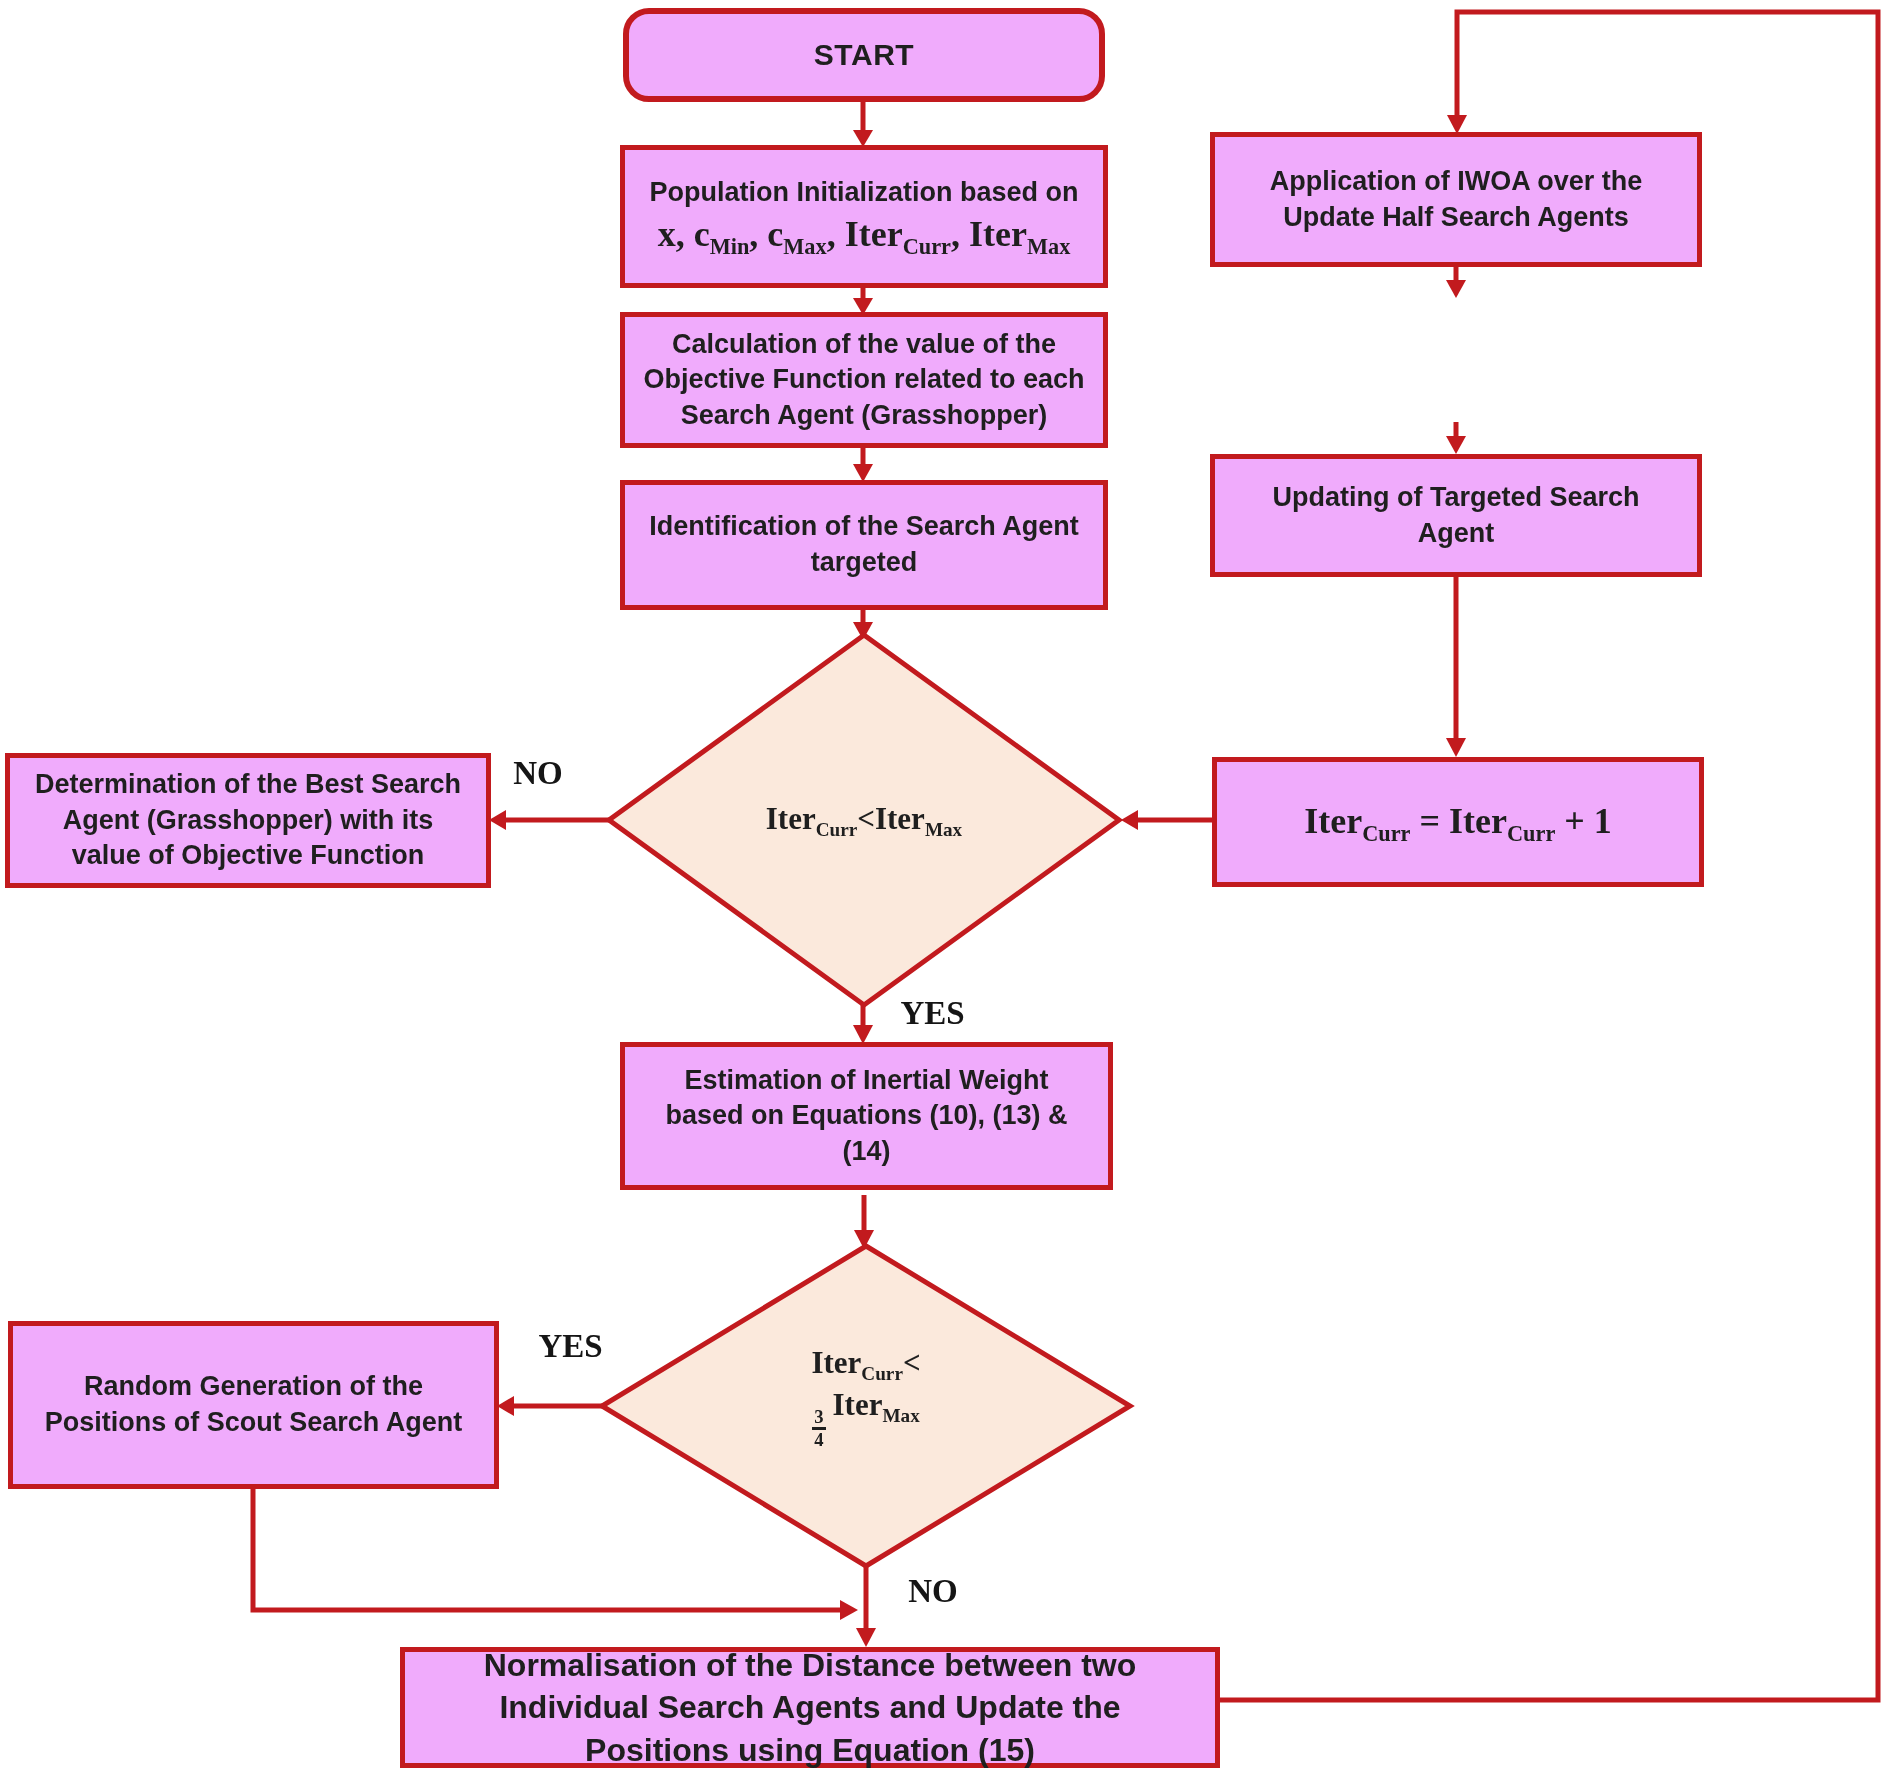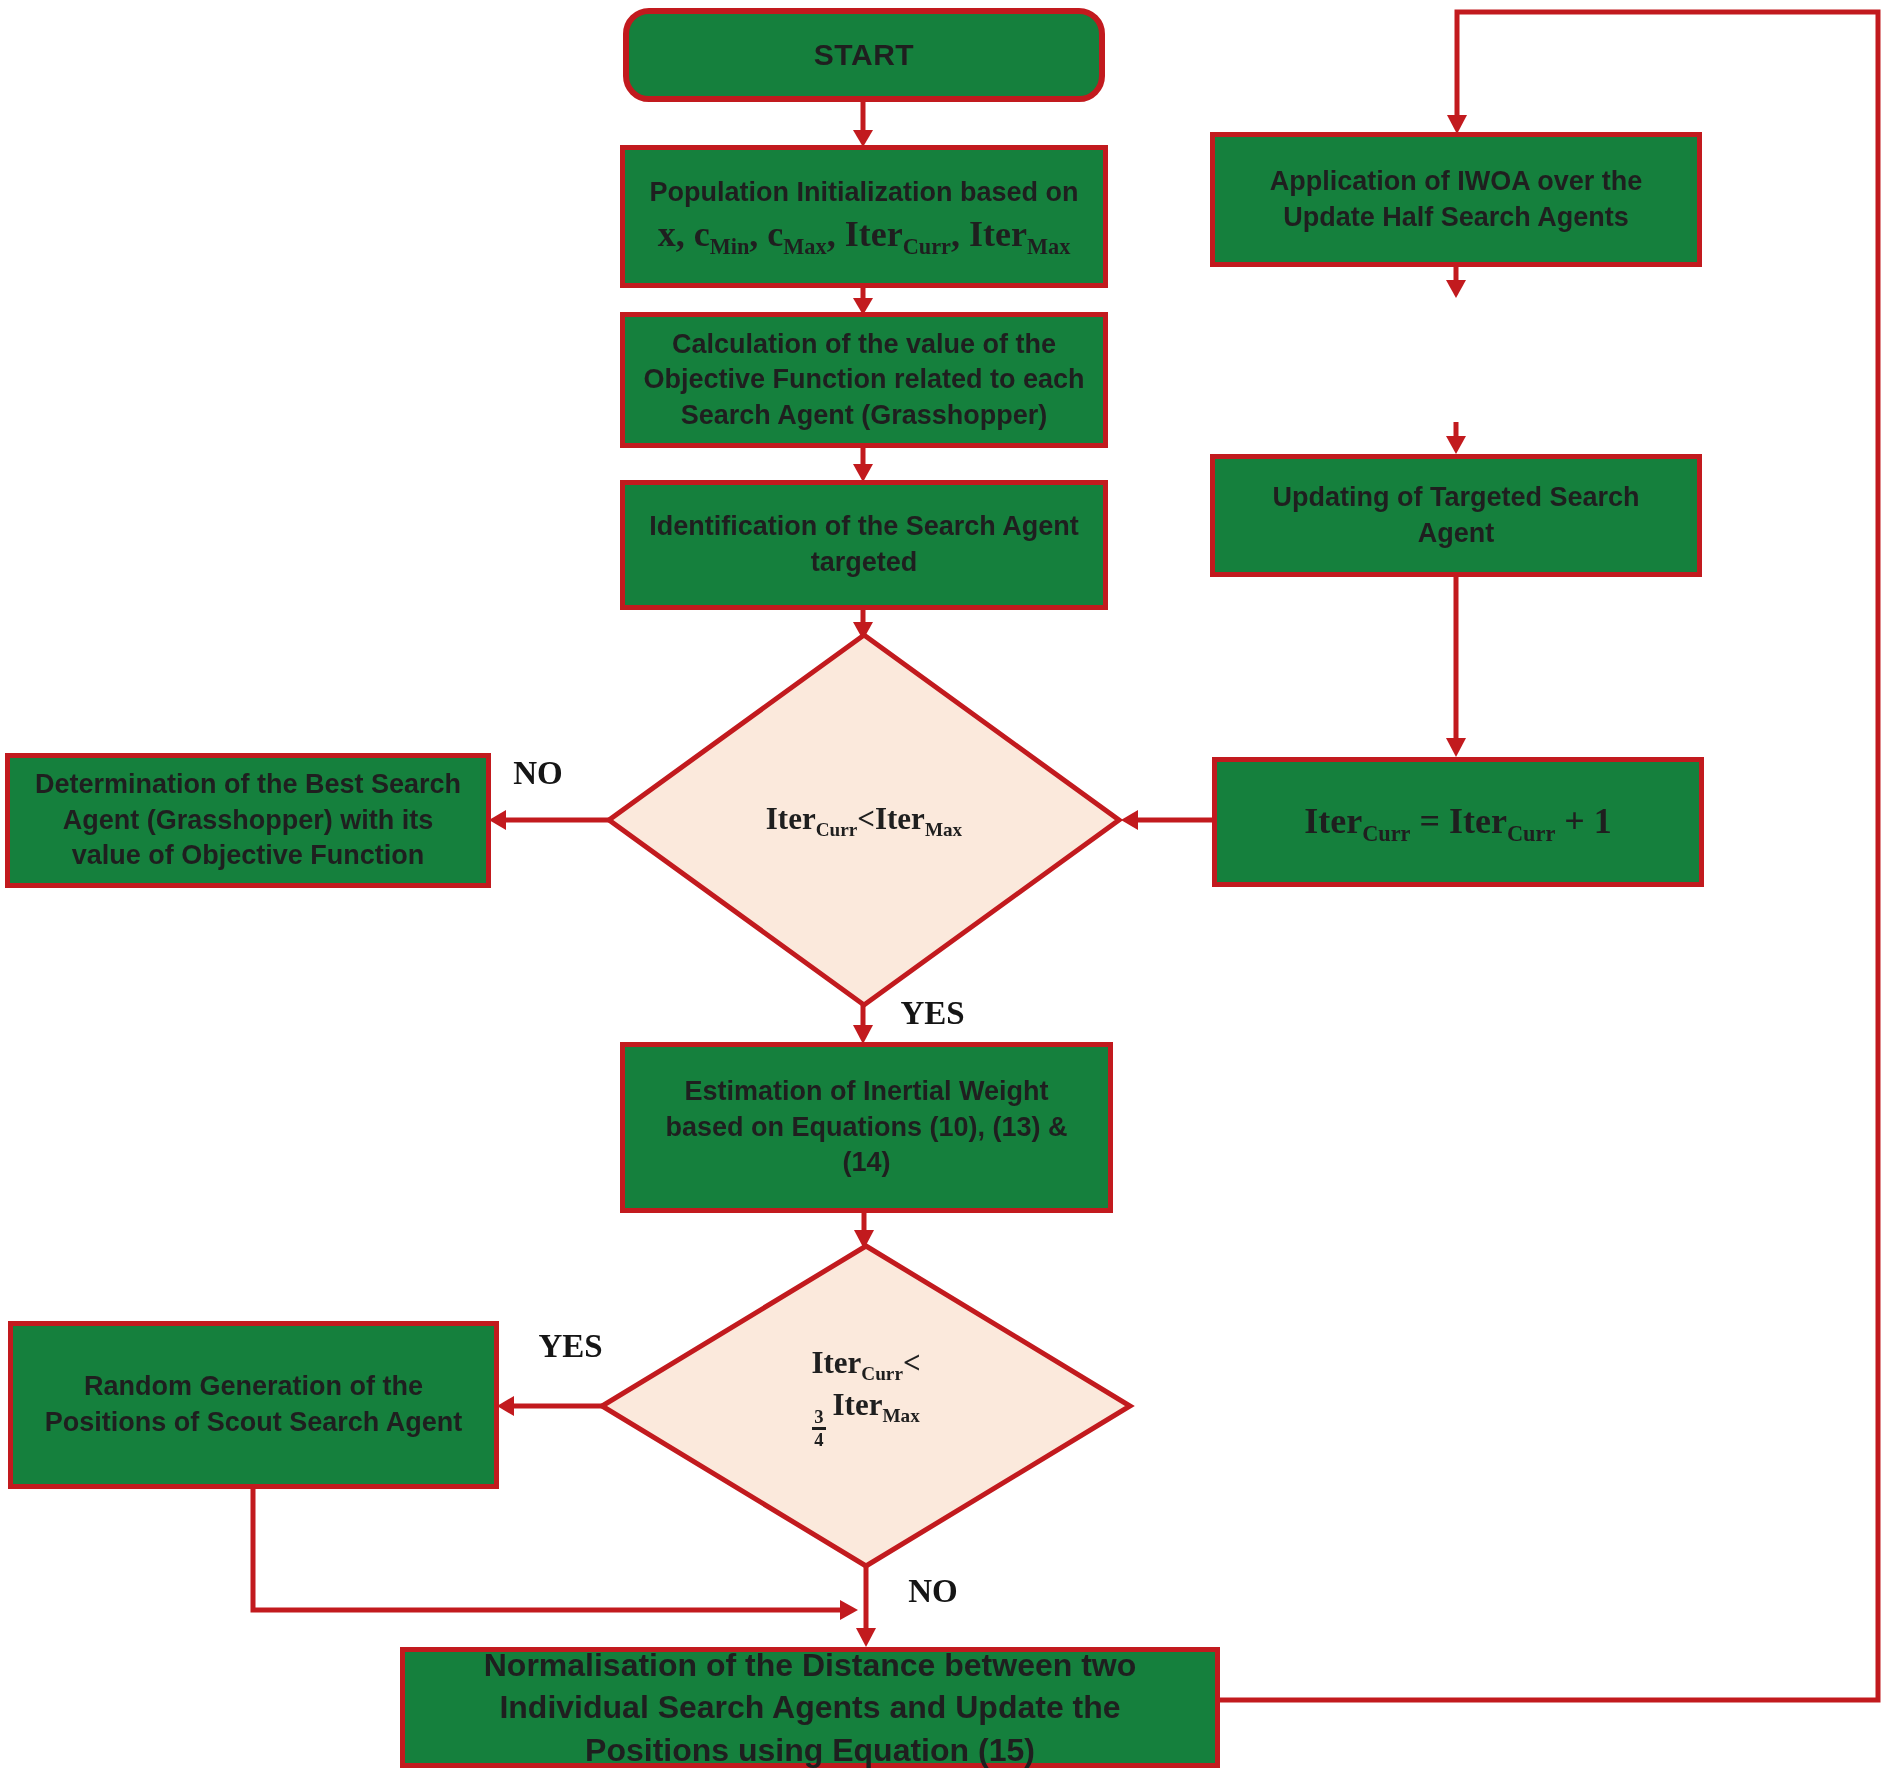--- a/index.html
+++ b/index.html
@@ -3,21 +3,21 @@
 <meta charset="utf-8">
 <style>
   html,body { margin:0; padding:0; background:#ffffff; }
   .canvas {
     position:relative; width:1900px; height:1772px; background:#ffffff;
     font-family:"Liberation Sans", sans-serif; overflow:hidden;
   }
   .wires { position:absolute; left:0; top:0; width:1900px; height:1772px; }
   .node {
     position:absolute; box-sizing:border-box;
-    background:#15803d; border:5px solid #c21a1e;
+    background:#f0abfc; border:5px solid #c21a1e;
     display:flex; align-items:center; justify-content:center;
     text-align:center; font-weight:bold; color:#1f1f1f;
     font-size:27px; line-height:1.32; padding:4px 18px;
   }
   .rounded { border-radius:26px; border-width:6px; font-size:30px; letter-spacing:0.5px; }
   .serif { font-family:"Liberation Serif", serif; font-size:36px; }
   sub.m { font-size:0.62em; line-height:0; font-weight:bold; }
   .dtext {
     position:absolute; text-align:center; font-weight:bold; color:#1f1f1f;
     font-family:"Liberation Serif", serif; font-size:31px; line-height:1.35;
@@ -99,21 +99,21 @@
   </div>
 
   <div class="dtext" style="left:664px; top:798px; width:400px;">
     <span>Iter</span><sub class="m">Curr</sub><span>&lt;Iter</span><sub class="m">Max</sub>
   </div>
 
   <div class="node" style="left:5px; top:753px; width:486px; height:135px;">
     <span>Determination of the Best Search Agent (Grasshopper) with its value of Objective Function</span>
   </div>
 
-  <div class="node" style="left:620px; top:1042px; width:493px; height:171px;">
+  <div class="node" style="left:620px; top:1042px; width:493px; height:148px;">
     <span>Estimation of Inertial Weight based on Equations (10), (13) &amp; (14)</span>
   </div>
 
   <div class="dtext" style="left:716px; top:1342px; width:300px;">
     <div><span>Iter</span><sub class="m">Curr</sub><span>&lt;</span></div>
     <div><span class="frac">
           <span class="num">3</span>
           <span class="den">4</span>
         </span><span>Iter</span><sub class="m">Max</sub></div>
   </div>

